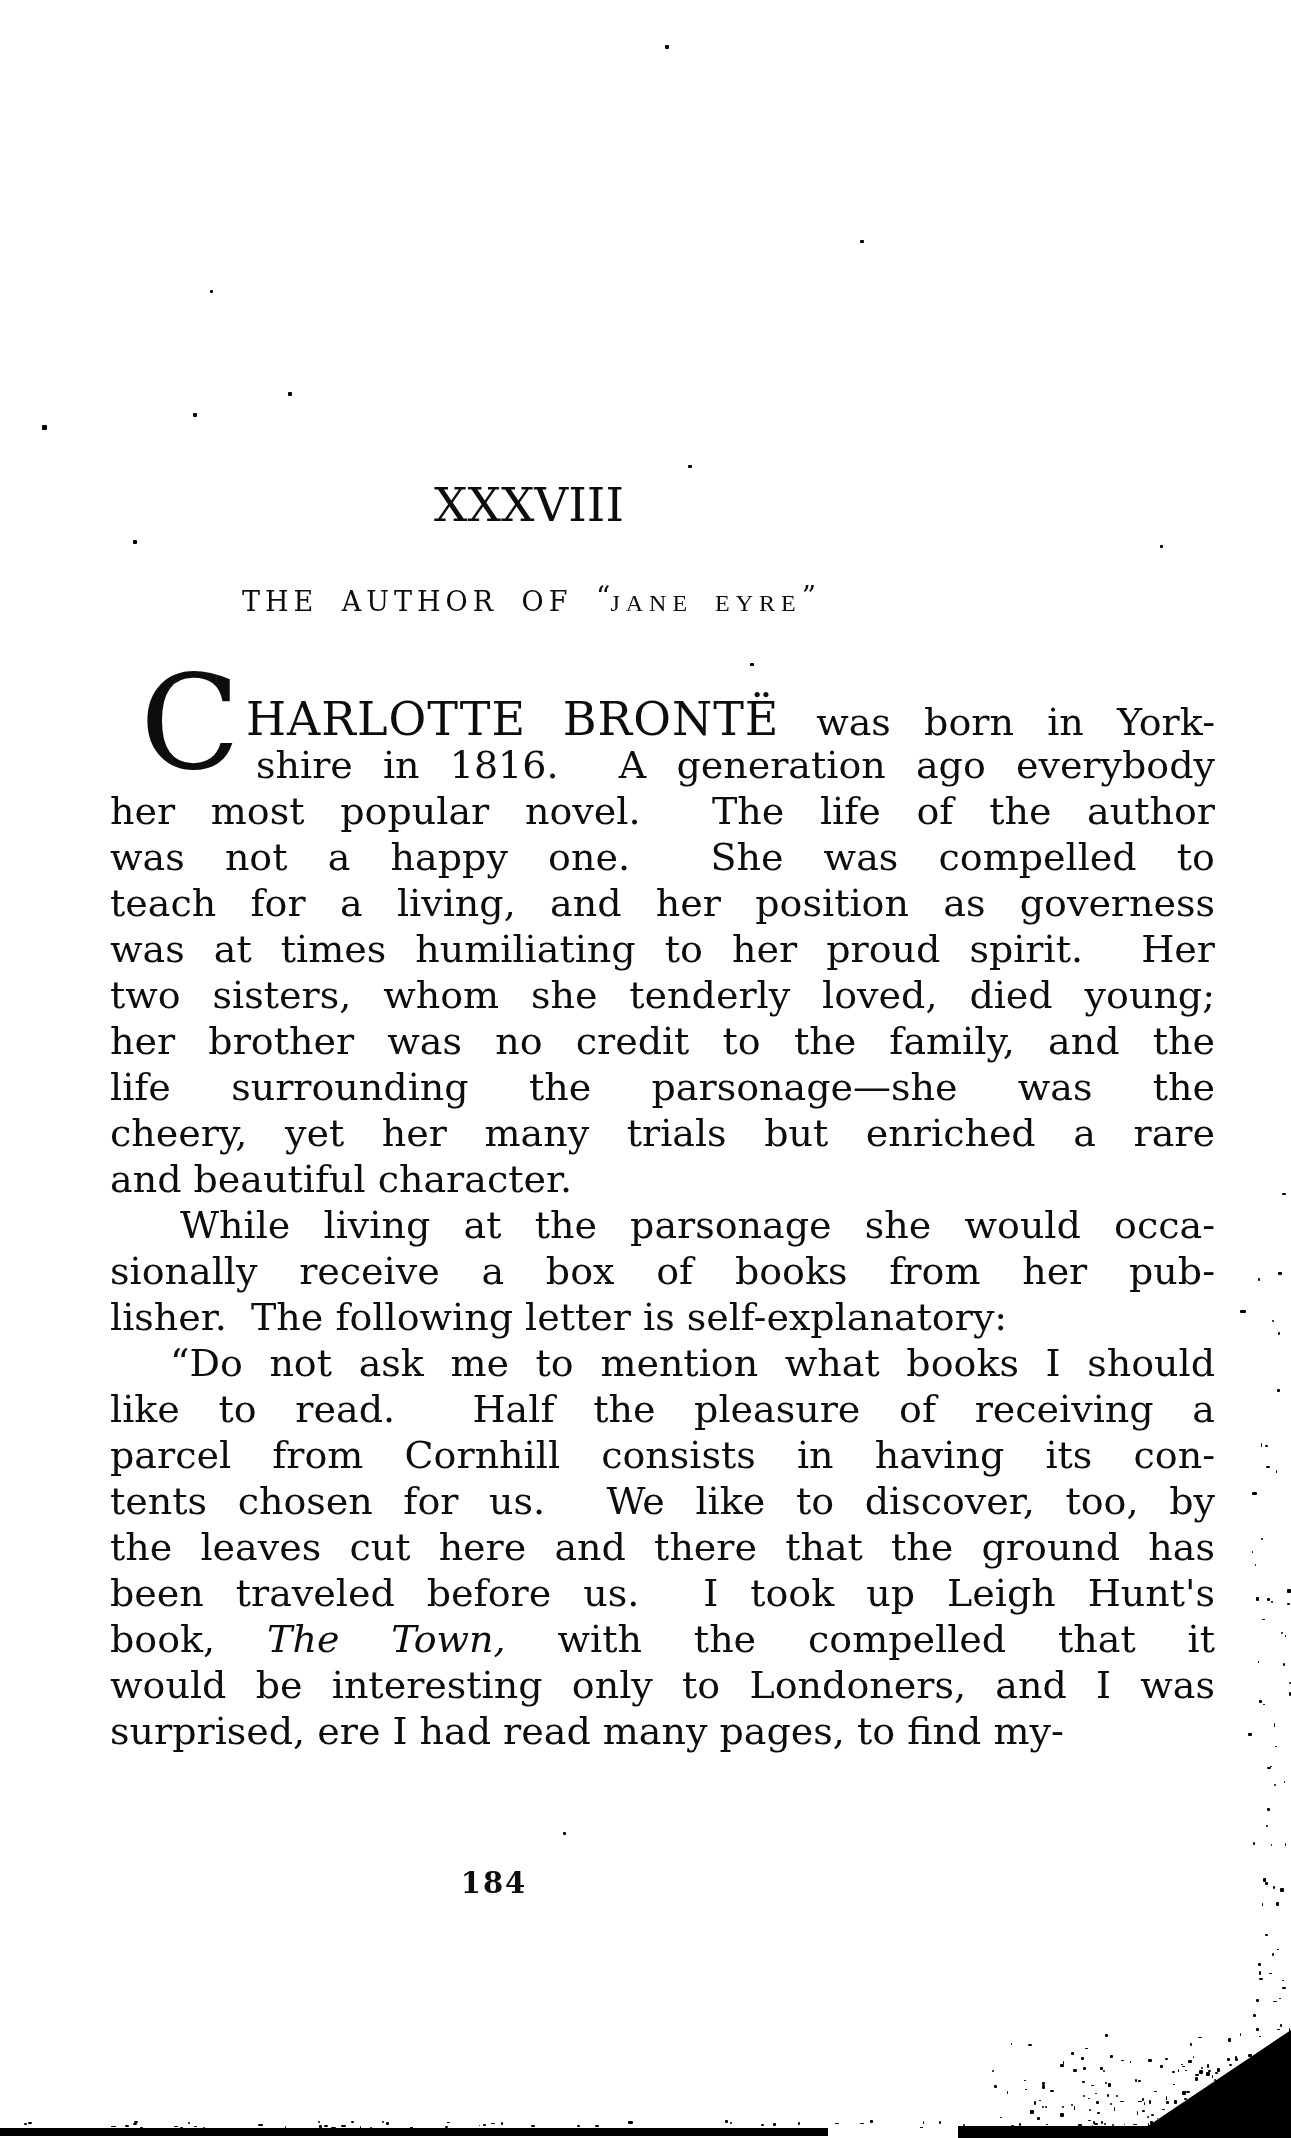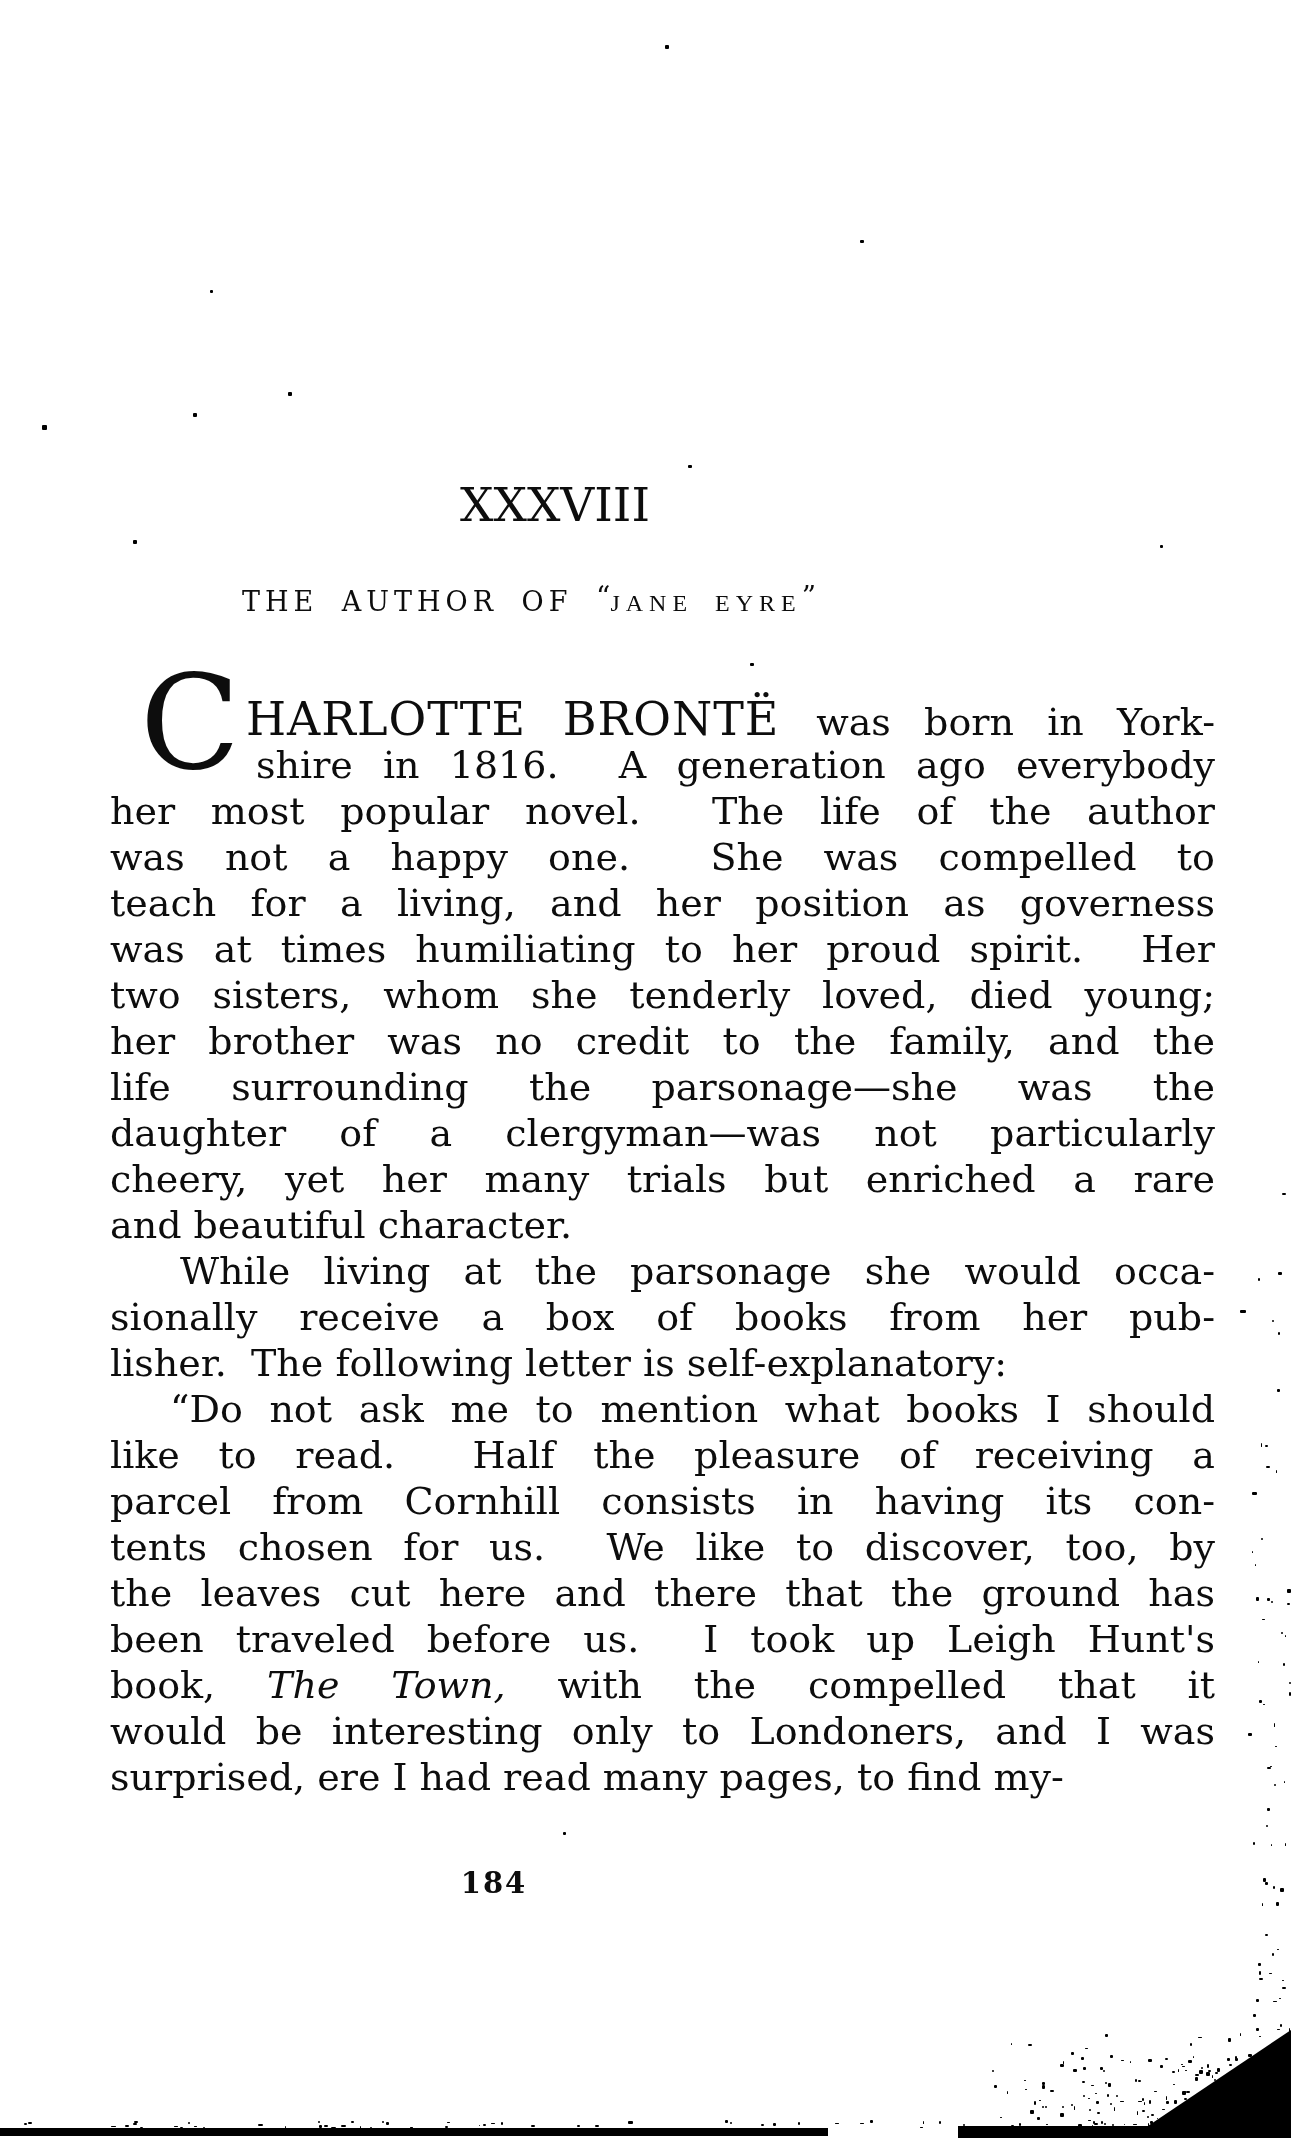--- a/index.html
+++ b/index.html
@@ -16,21 +16,20 @@
     position: absolute;
     left: 0;
     width: 1058px;        
     text-align: center;
   }
   #chapter-number {
     top: 477px;
     font-size: 47px;
     letter-spacing: 0px;
     font-weight: normal;
-    margin-left: 26px;
   }
   #chapter-subtitle {
     top: 585px;
     font-size: 27px;
     letter-spacing: 5px;
     word-spacing: 10px;
     white-space: nowrap;
   }
   #chapter-subtitle .book-title { font-size: 24px; letter-spacing: 6px; font-family: Liberation Serif, serif; }
   #chapter-subtitle .q { position: relative; top: -5px; font-size: 28px; letter-spacing: 0; }
@@ -95,21 +94,20 @@
   <div id="body-text">
       <div class="bline" style="padding-left: 136px;"><span class="caps">HARLOTTE BRONTË </span><span>was born in York-</span></div>
       <div class="bline" style="padding-left: 146px;"><span>shire in 1816.&nbsp; A generation ago everybody</span></div>
       <div class="bline"><span>her most popular novel.&nbsp; The life of the author</span></div>
       <div class="bline"><span>was not a happy one.&nbsp; She was compelled to</span></div>
       <div class="bline"><span>teach for a living, and her position as governess</span></div>
       <div class="bline"><span>was at times humiliating to her proud spirit.&nbsp; Her</span></div>
       <div class="bline"><span>two sisters, whom she tenderly loved, died young;</span></div>
       <div class="bline"><span>her brother was no credit to the family, and the</span></div>
       <div class="bline"><span>life surrounding the parsonage—she was the</span></div>
-      <div class="bline"><span>daughter of a clergyman—was not particularly</span></div>
       <div class="bline"><span>cheery, yet her many trials but enriched a rare</span></div>
       <div class="bline noj"><span>and beautiful character.</span></div>
       <div class="bline" style="padding-left: 70px;"><span>While living at the parsonage she would occa-</span></div>
       <div class="bline"><span>sionally receive a box of books from her pub-</span></div>
       <div class="bline noj"><span>lisher.&nbsp; The following letter is self-explanatory:</span></div>
       <div class="bline" style="padding-left: 60px;"><span>“Do not ask me to mention what books I should</span></div>
       <div class="bline"><span>like to read.&nbsp; Half the pleasure of receiving a</span></div>
       <div class="bline"><span>parcel from Cornhill consists in having its con-</span></div>
       <div class="bline"><span>tents chosen for us.&nbsp; We like to discover, too, by</span></div>
       <div class="bline"><span>the leaves cut here and there that the ground has</span></div>

